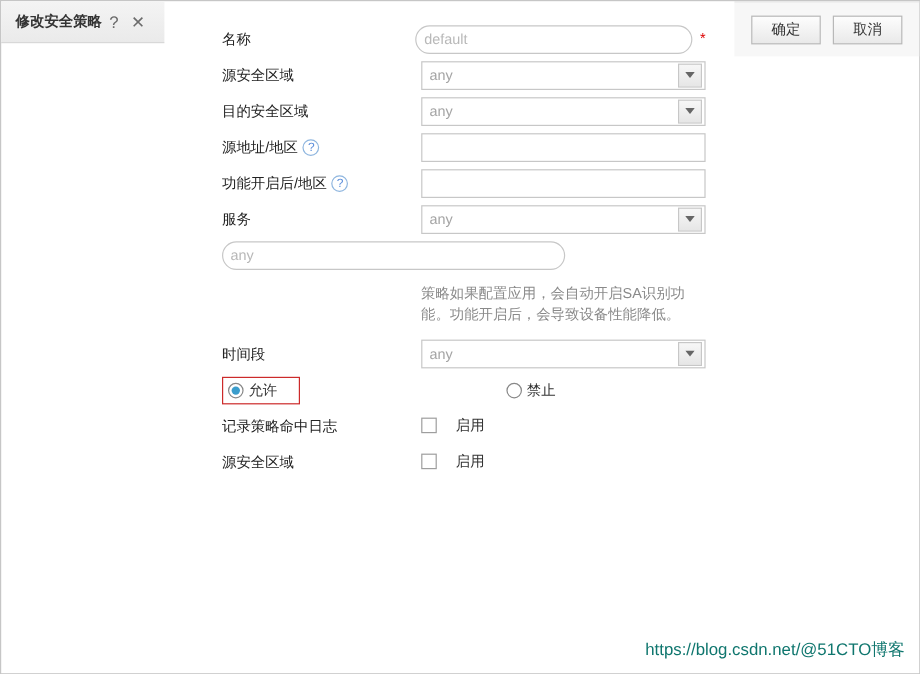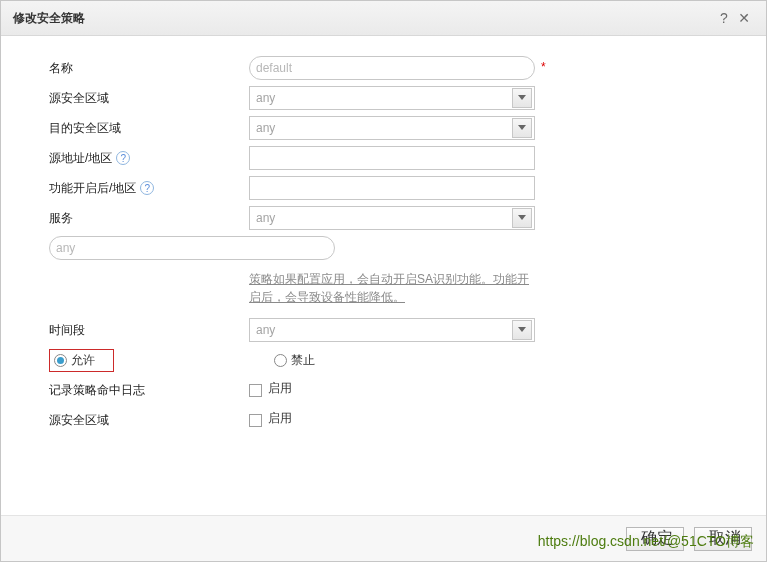--- a/index.html
+++ b/index.html
@@ -9,21 +9,20 @@
     font-size: 12px;
     background: #fff;
     color: #333;
   }
   .dialog {
     width: 767px;
     height: 562px;
     border: 1px solid #c6c6c6;
     background: #fff;
     display: flex;
-    flex-direction: column;
     position: relative;
   }
   .title-bar {
     height: 35px;
     background: linear-gradient(#f4f4f4, #eaeaea);
     border-bottom: 1px solid #d8d8d8;
     display: flex;
     align-items: center;
     padding: 0 12px;
   }
@@ -66,21 +65,20 @@
     color: #d00;
     margin-left: 6px;
     align-self: flex-start;
     padding-top: 4px;
   }
   .tip {
     color: #8a8a8a;
     font-size: 12px;
     line-height: 18px;
     padding: 4px 0 6px 0;
-    text-decoration: underline;
   }
   .tip-row .lbl { }
   input[type="text"], .combo {
     width: 100%;
     height: 24px;
     border: 1px solid #c7c7c7;
     padding: 0 6px;
     font-size: 12px;
     color: #999;
     background: #fff;
@@ -116,21 +114,21 @@
     border-radius: 50%;
     color: #5a8ddb;
     font-size: 10px;
     align-items: center;
     justify-content: center;
     cursor: pointer;
   }
   .radio-row {
     display: flex;
     align-items: center;
-    gap: 0;
+    gap: 12px;
   }
   .radio {
     display: inline-flex;
     align-items: center;
     gap: 4px;
     cursor: pointer;
   }
   .radio .dot {
     width: 13px; height: 13px;
     border: 1px solid #888;
@@ -148,22 +146,22 @@
   }
   .radio.deny { margin-left: 160px; }
   .highlight-box {
     border: 1px solid #cc2a2a;
     padding: 2px 18px 2px 4px;
     display: inline-flex;
     align-items: center;
   }
   .checkbox {
     display: inline-flex;
-    align-items: flex-end;
-    gap: 6px;
+    align-items: center;
+    gap: 16px;
     cursor: pointer;
   }
   .checkbox .box {
     width: 13px; height: 13px;
     border: 1px solid #9e9e9e;
     background: #fff;
   }
   .footer {
     height: 46px;
     border-top: 1px solid #e4e4e4;
@@ -174,29 +172,28 @@
     padding: 0 14px;
     gap: 10px;
   }
   .btn {
     min-width: 58px;
     height: 24px;
     border: 1px solid #b8b8b8;
     background: linear-gradient(#fdfdfd, #e9e9e9);
     color: #333;
     cursor: pointer;
-    font-size: 16px;
+    font-size: 12px;
     padding: 0 10px;
-    text-align: right;
   }
   .watermark {
     position: absolute;
     right: 12px;
     bottom: 10px;
-    color: #4d7c0f;
+    color: #0f766e;
     font-size: 14px;
     font-family: Arial, sans-serif;
     pointer-events: none;
   }
 </style>
 </head>
 <body>
 
 <div class="dialog">
 

